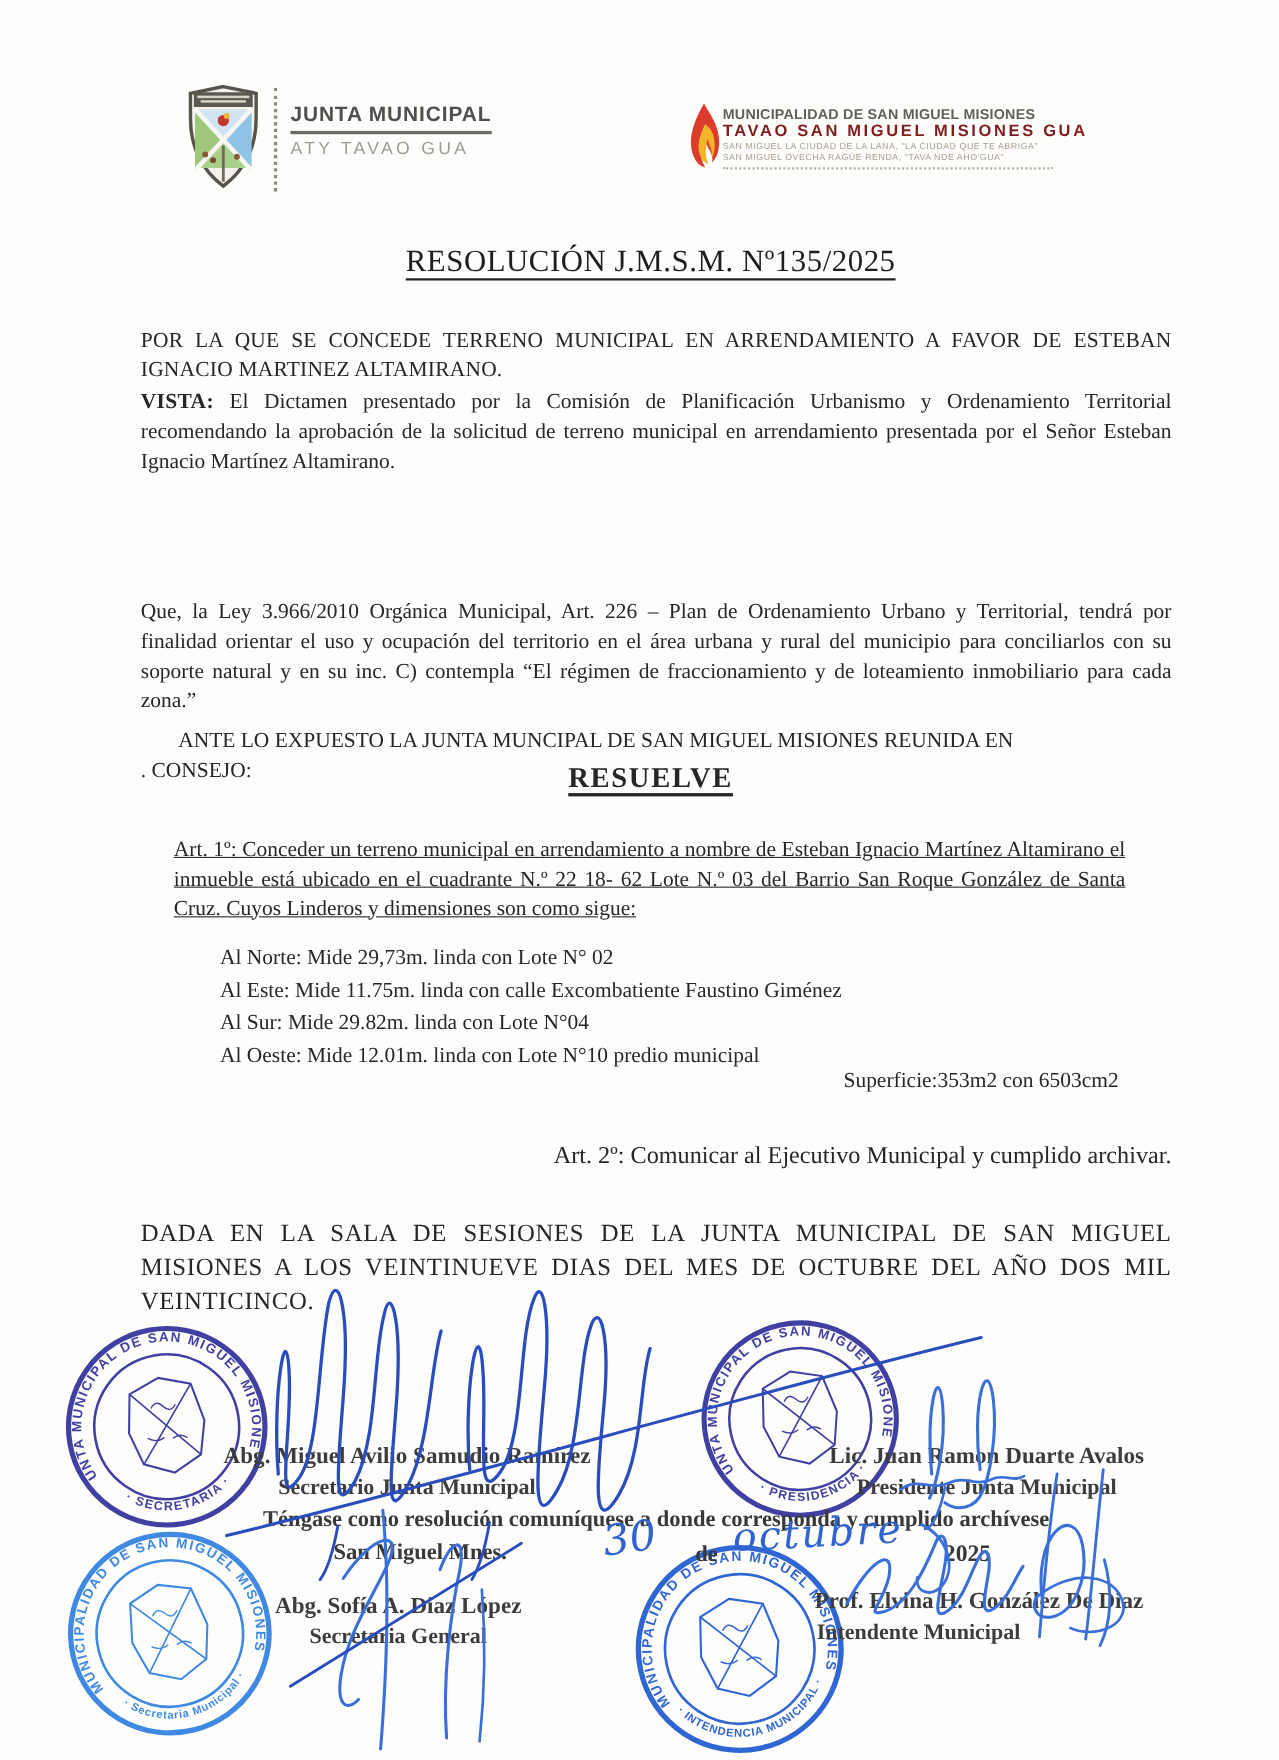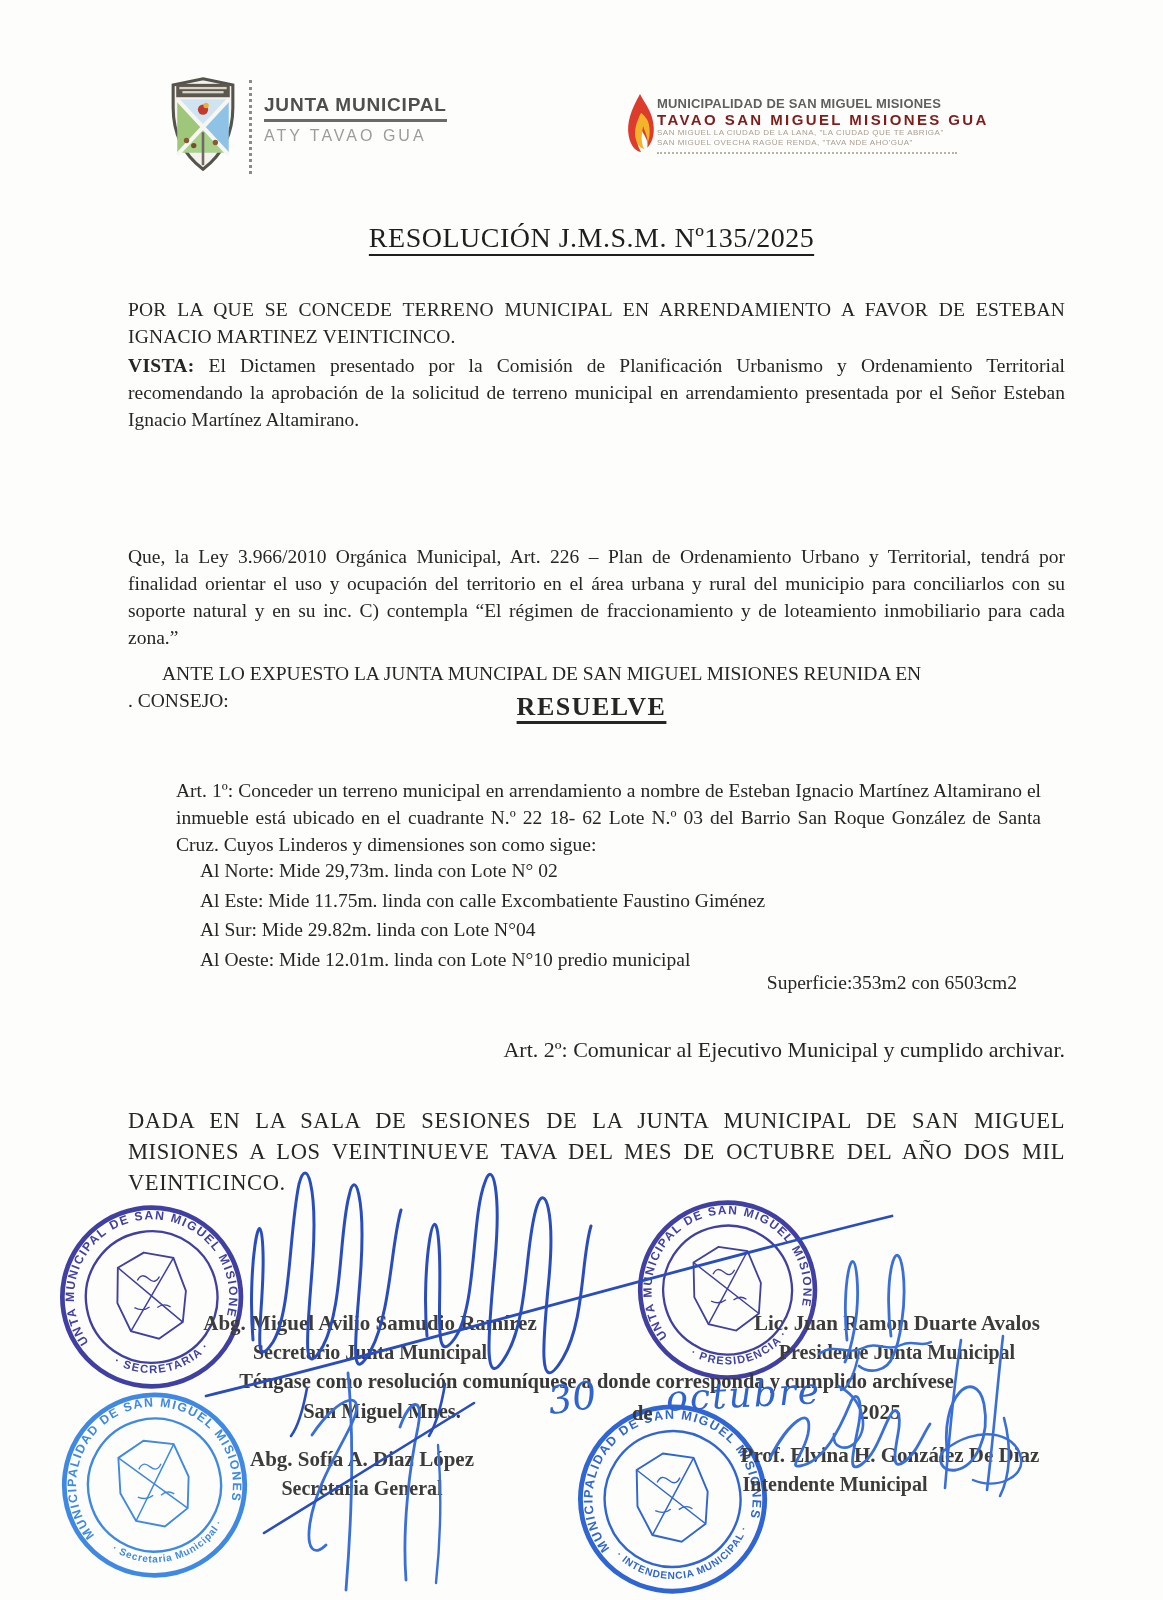--- a/index.html
+++ b/index.html
@@ -28,21 +28,21 @@
   .blk{position:absolute; left:128px; width:937px; font-size:19.5px; line-height:27px; text-align:justify;}
   .blk b{letter-spacing:.3px;}
   .subject{top:276px; letter-spacing:.2px;}
   .vista{top:332px;}
   .considerando{top:432px;}
   .que{top:523px;}
   .ante{top:640px;}
   .resuelve{position:absolute; left:0; top:692px; width:100%; text-align:center;
     font-size:26px; font-weight:bold; letter-spacing:1.5px;
     text-decoration:underline; text-underline-offset:6px; text-decoration-thickness:3px;}
-  .art1{top:757px; margin-left:48px; width:865px;}
+  .art1{top:739px; margin-left:30px; width:865px;text-decoration:underline;}
   .linderos{position:absolute; left:200px; top:856px; width:865px; font-size:19.5px; line-height:29.5px;}
   .superficie{position:absolute; left:200px; top:972px; width:865px; text-align:right;
     transform:translateX(-48px); font-size:19.5px;}
   .art2{top:1014px; font-size:22px; text-align:right;}
   .dada{top:1082px; font-size:22.5px; line-height:31px; letter-spacing:.6px;}
   
   .stamp{position:absolute; z-index:2; opacity:.92;}
   .stamp svg text{font-family:"Liberation Sans",sans-serif;}
   .ring-t{font-size:13px; font-weight:bold; letter-spacing:1.6px;}
   .foot-t{font-size:12px; font-weight:bold; letter-spacing:1.5px;}
@@ -97,21 +97,21 @@
   <div class="hdr-right-text">
     <div class="hdr-r1">MUNICIPALIDAD DE SAN MIGUEL MISIONES</div>
     <div class="hdr-r2">TAVAO SAN MIGUEL MISIONES GUA</div>
     <div class="hdr-r3">SAN MIGUEL LA CIUDAD DE LA LANA, "LA CIUDAD QUE TE ABRIGA"</div>
     <div class="hdr-r4">SAN MIGUEL OVECHA RAGÜE RENDA, "TAVA NDE AHO'GUA"</div>
     <div class="hdr-rule"></div>
   </div>
 
   <div class="doc-title">RESOLUCIÓN J.M.S.M. Nº135/2025</div>
 
-  <p class="blk subject">POR LA QUE SE CONCEDE TERRENO MUNICIPAL EN ARRENDAMIENTO A FAVOR DE ESTEBAN IGNACIO MARTINEZ VEINTICINCO.</p>
+  <p class="blk subject">POR LA QUE SE CONCEDE TERRENO MUNICIPAL EN ARRENDAMIENTO A FAVOR DE ESTEBAN IGNACIO MARTINEZ ALTAMIRANO.</p>
 
   <p class="blk vista"><b>VISTA:</b><span> El Dictamen presentado por la Comisión de Planificación Urbanismo y Ordenamiento Territorial recomendando la aprobación de la solicitud de terreno municipal en arrendamiento presentada por el Señor Esteban Ignacio Martínez Altamirano.</span></p>
 
 
   <p class="blk que">Que, la Ley 3.966/2010 Orgánica Municipal, Art. 226 – Plan de Ordenamiento Urbano y Territorial, tendrá por finalidad orientar el uso y ocupación del territorio en el área urbana y rural del municipio para conciliarlos con su soporte natural y en su inc. C) contempla “El régimen de fraccionamiento y de loteamiento inmobiliario para cada zona.”</p>
 
   <p class="blk ante"><span style="display:inline-block;text-indent:34px;">ANTE LO EXPUESTO LA JUNTA MUNCIPAL DE SAN MIGUEL MISIONES REUNIDA EN</span><br><span>. CONSEJO:</span></p>
 
   <div class="resuelve">RESUELVE</div>
 
@@ -121,21 +121,21 @@
     <div>Al Norte: Mide 29,73m. linda con Lote N° 02</div>
     <div>Al Este: Mide 11.75m. linda con calle Excombatiente Faustino Giménez</div>
     <div>Al Sur: Mide 29.82m. linda con Lote N°04</div>
     <div>Al Oeste: Mide 12.01m. linda con Lote N°10 predio municipal</div>
   </div>
 
   <div class="superficie">Superficie:353m2 con 6503cm2</div>
 
   <p class="blk art2">Art. 2º: Comunicar al Ejecutivo Municipal y cumplido archivar.</p>
 
-  <p class="blk dada">DADA EN LA SALA DE SESIONES DE LA JUNTA MUNICIPAL DE SAN MIGUEL MISIONES A LOS VEINTINUEVE TAVA DEL MES DE OCTUBRE DEL AÑO DOS MIL VEINTICINCO.</p>
+  <p class="blk dada">DADA EN LA SALA DE SESIONES DE LA JUNTA MUNICIPAL DE SAN MIGUEL MISIONES A LOS VEINTINUEVE DIAS DEL MES DE OCTUBRE DEL AÑO DOS MIL VEINTICINCO.</p>
 
   <div class="stamp" style="left:58px; top:1203px; transform:rotate(-10deg); color:#31309b;">
     <svg width="188" height="188" viewBox="0 0 200 200">
       <defs>
         <path id="s1t" d="M 24 132 A 82.5 82.5 0 1 1 176 132"></path>
         <path id="s1b" d="M 38 152 A 81 81 0 0 0 162 152"></path>
       </defs>
       <circle cx="100" cy="100" r="95" fill="none" stroke="currentColor" stroke-width="5"></circle>
       <circle cx="100" cy="100" r="70" fill="none" stroke="currentColor" stroke-width="2.5"></circle>
       <path d="M100,52 L130,63 L137,100 L128,132 L100,145 L72,132 L63,100 L70,63 Z" fill="none" stroke="currentColor" stroke-width="2"></path>

